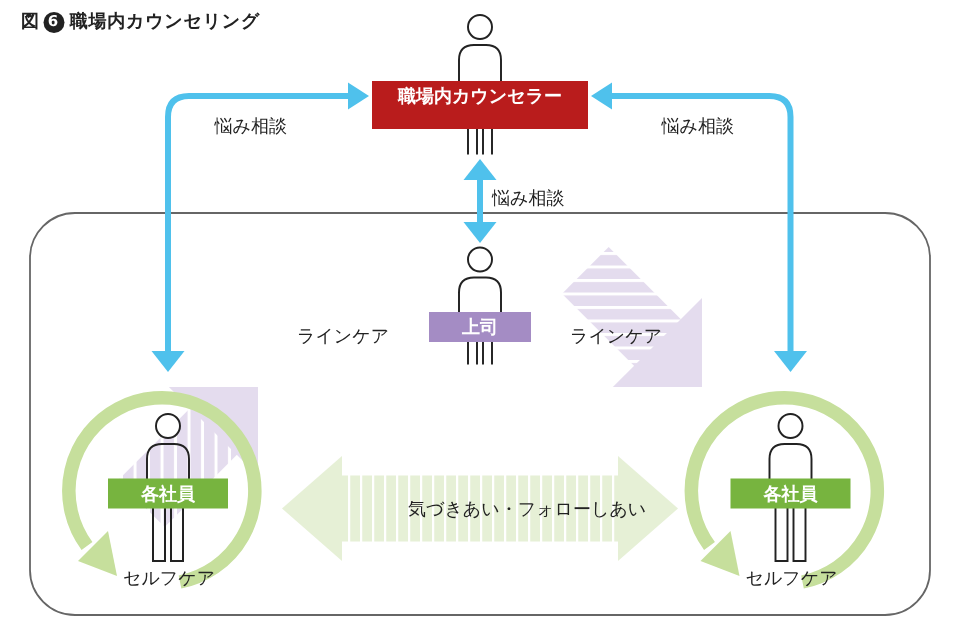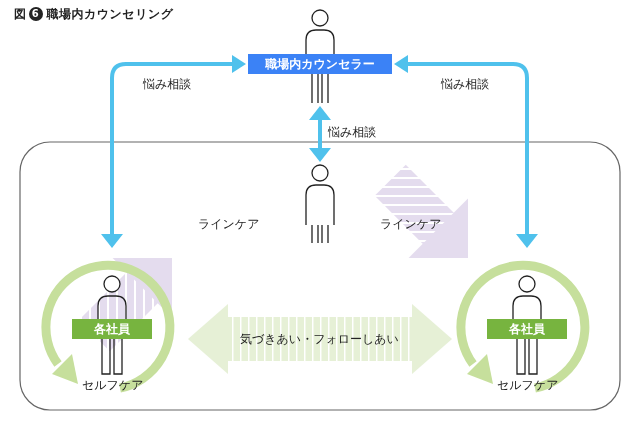--- a/index.html
+++ b/index.html
@@ -79,25 +79,26 @@
     <g transform="translate(112,274)">
       <circle cx="0" cy="10" r="8" fill="#fff" stroke="#222" stroke-width="1.3"></circle>
       <path d="M-14 60 L-14 32 Q-14 22 -4 22 L4 22 Q14 22 14 32 L14 60 M-10 60 L-10 100 L-2 100 L-2 62 M10 60 L10 100 L2 100 L2 62" fill="none" stroke="#222" stroke-width="1.3"></path>
     </g>
     <g transform="translate(527,274)">
       <circle cx="0" cy="10" r="8" fill="#fff" stroke="#222" stroke-width="1.3"></circle>
       <path d="M-14 60 L-14 32 Q-14 22 -4 22 L4 22 Q14 22 14 32 L14 60 M-10 60 L-10 100 L-2 100 L-2 62 M10 60 L10 100 L2 100 L2 62" fill="none" stroke="#222" stroke-width="1.3"></path>
     </g>
   </svg>
 
-  <div class="badge" style="left:248px;top:54px;width:144px;height:20px;line-height:20px;background:#3b82f6;">職場内カウンセラー</div>
+  <div class="badge" style="left:248px;top:54px;width:144px;height:32px;line-height:20px;background:#b91c1c;">職場内カウンセラー</div>
+  <div class="badge" style="left:286px;top:208px;width:68px;height:20px;line-height:20px;background:#a48cc4;">上司</div>
   <div class="badge" style="left:72px;top:319px;width:80px;height:20px;line-height:20px;background:#77b43f;">各社員</div>
   <div class="badge" style="left:487px;top:319px;width:80px;height:20px;line-height:20px;background:#77b43f;">各社員</div>
 
   <div class="lbl" style="left:143px;top:76px;">悩み相談</div>
   <div class="lbl" style="left:441px;top:76px;">悩み相談</div>
   <div class="lbl" style="left:328px;top:124px;">悩み相談</div>
   <div class="lbl" style="left:198px;top:216px;">ラインケア</div>
   <div class="lbl" style="left:380px;top:216px;">ラインケア</div>
-  <div class="lbl" style="left:240px;top:331px;">気づきあい・フォローしあい</div>
+  <div class="lbl" style="left:240px;top:331px;padding-left:32px;">気づきあい・フォローしあい</div>
   <div class="lbl" style="left:82px;top:377px;">セルフケア</div>
   <div class="lbl" style="left:497px;top:377px;">セルフケア</div>
 </div>
 
 </body></html>

